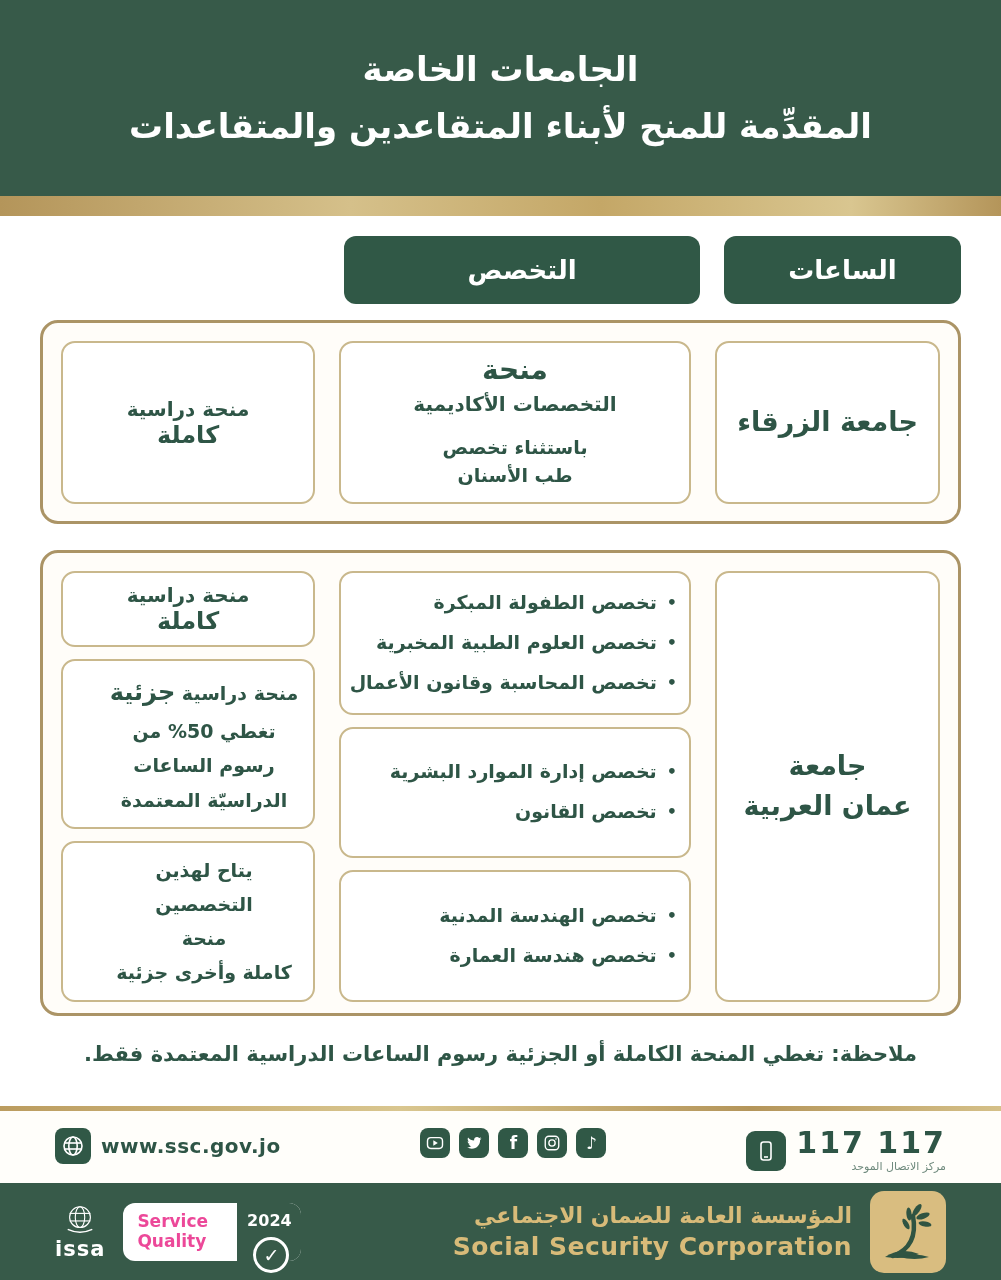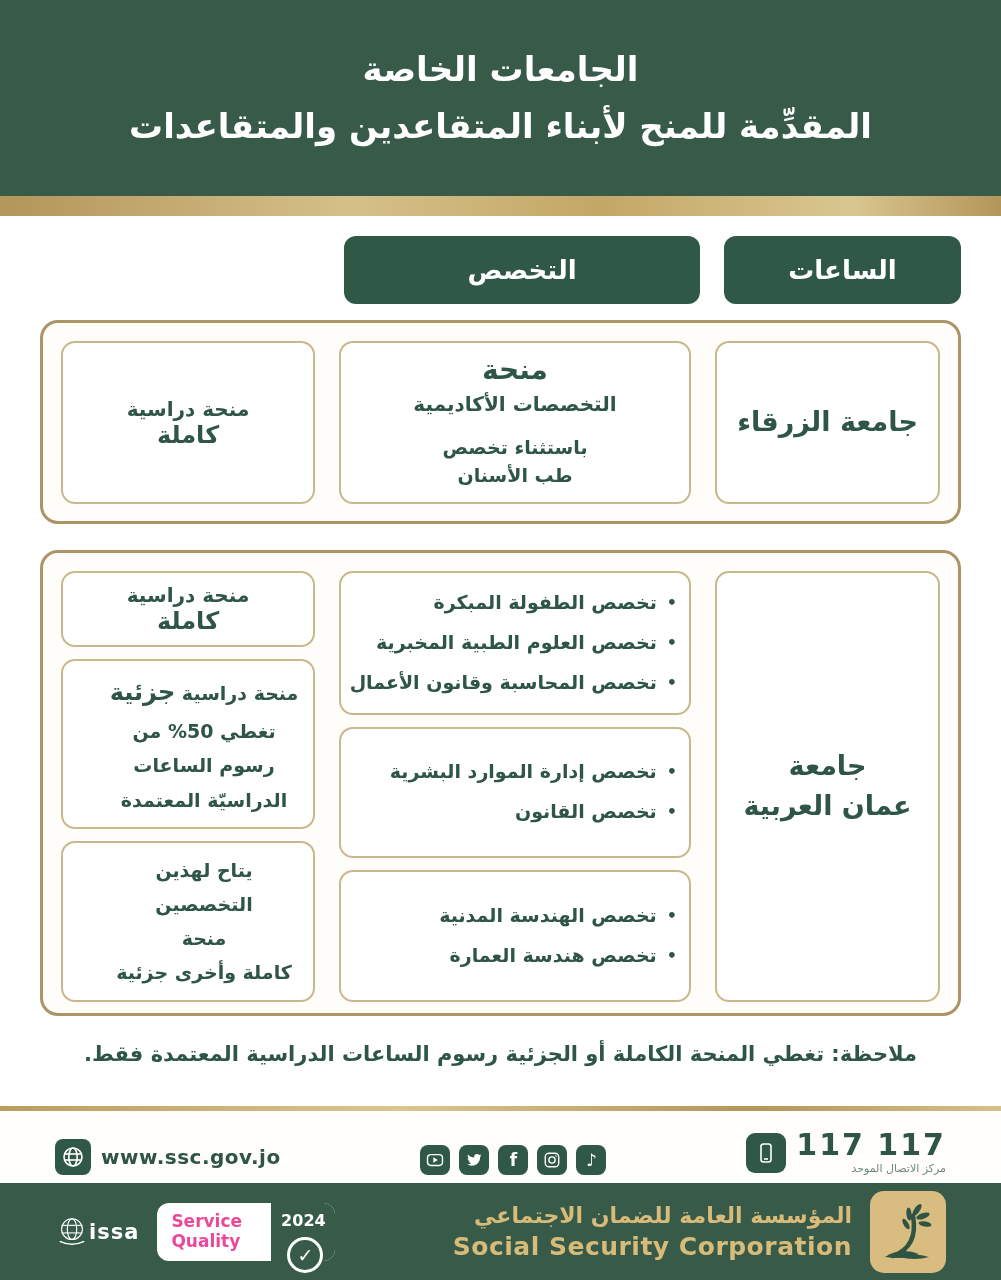--- a/index.html
+++ b/index.html
@@ -38,39 +38,39 @@
   .grant-line   { font-size:19px; font-weight:600; line-height:1.8;margin-left:32px; }
   .bullets { align-items:flex-start; justify-content:center; }
   .bullet-line { display:flex; align-items:center; gap:10px; font-size:19px; font-weight:600;
                  line-height:2.1; white-space:nowrap; }
   .bullet-dot { font-size:16px; line-height:1; }
 
   .note { text-align:center; font-size:21px; font-weight:bold; color:#2e5546; margin-top:20px; direction:rtl; }
 
   
   .contact-line { height:5px; background:linear-gradient(90deg,#bb9c5f,#d9c68f 40%,#b4955a 75%,#d5c088); }
-  .contact-bar { height:72px; background:#fffefa; display:flex; align-items:flex-end;
-                 justify-content:space-between; padding:8px 55px; direction:ltr; }
+  .contact-bar { height:72px; background:#fffefa; display:flex; align-items:flex-start;
+                 justify-content:space-between; padding:17px 55px; direction:ltr; }
   .site-group { display:flex; align-items:center; gap:10px; }
   .icon-sq { background:#305846; border-radius:8px; display:flex; align-items:center; justify-content:center; }
   .globe-sq { width:36px; height:36px; }
   .site-text { font-size:20px; font-weight:bold; color:#2e5546; letter-spacing:0.5px; }
   .social-group { display:flex; align-items:center; gap:9px; }
   .social-ic { width:30px; height:30px; border-radius:8px; background:#305846; color:#fff;
                display:flex; align-items:center; justify-content:center; font-weight:bold; font-size:17px; }
   .phone-group { display:flex; align-items:center; gap:10px; }
   .phone-sq { width:40px; height:40px; border-radius:9px; }
   .phone-num { font-size:30px; font-weight:800; color:#2e5546; letter-spacing:2px; line-height:1; }
   .phone-label { font-size:11px; color:#6f8a7d; text-align:right; direction:rtl; margin-top:2px; }
 
   
   .footer { height:97px; background:#375a49; display:flex; align-items:center;
             justify-content:space-between; padding:0 55px; }
   .issa-group { display:flex; align-items:center; gap:18px; }
-  .issa-logo { display:flex; flex-direction:row; align-items:center; color:#fff; }
+  .issa-logo { display:flex; flex-direction:column; align-items:center; color:#fff; }
   .issa-label { font-size:21px; font-weight:bold; color:#fff; letter-spacing:1px; line-height:1; margin-top:2px; }
   .sq-badge { position:relative; background:#ffffff; border-radius:12px; height:58px; width:178px;
               display:flex; align-items:center; overflow:visible; }
   .sq-text { flex:1; padding-left:14px; color:#ec4899; font-weight:bold; font-size:17px; line-height:1.15; }
   .sq-year-box { background:#375a49; border-radius:0 12px 12px 0; height:100%; width:64px;
                  display:flex; justify-content:center; padding-top:8px; }
   .sq-year { color:#fff; font-weight:bold; font-size:16px; }
   .sq-check { position:absolute; right:12px; bottom:-12px; width:36px; height:36px; border-radius:50%;
               background:#375a49; border:3px solid #fff; color:#fff; font-size:19px; font-weight:bold;
               display:flex; align-items:center; justify-content:center; }

